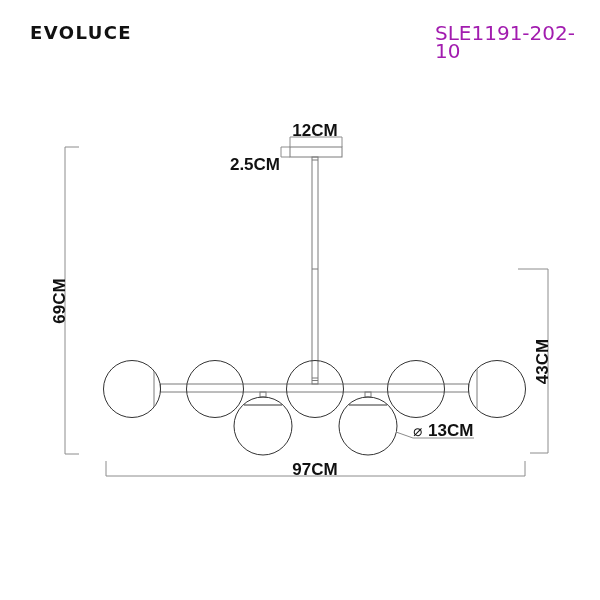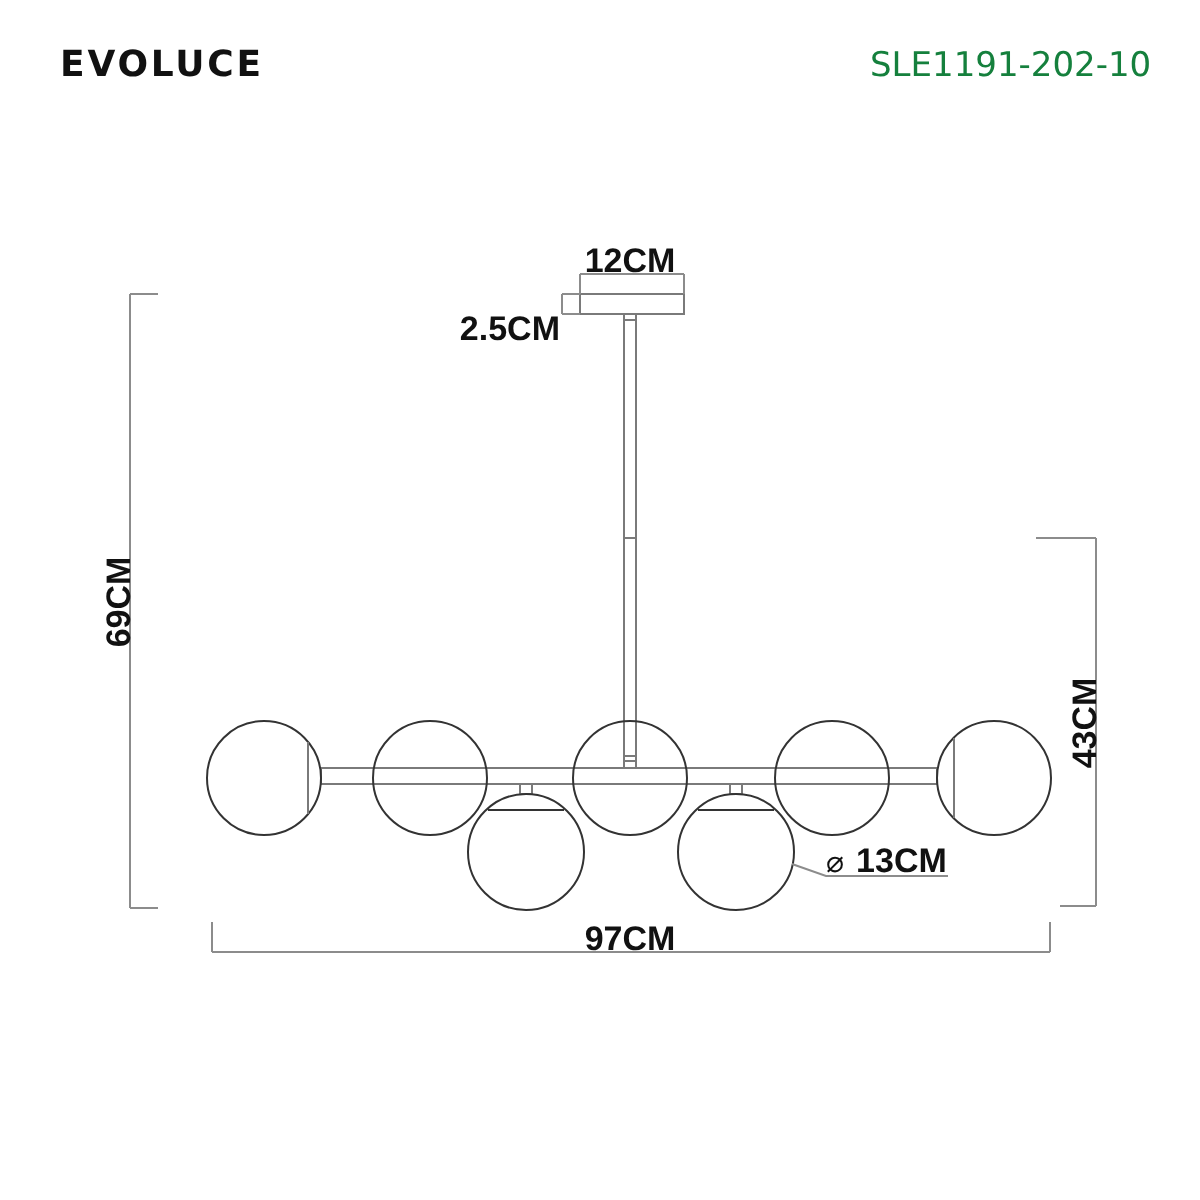--- a/index.html
+++ b/index.html
@@ -19,23 +19,23 @@
       font-size: 18px;
       letter-spacing: 1.4px;
       line-height: 20px;
       color: #111111;
     }
     .model {
       position: absolute;
       left: 435px;
       top: 24px;
       font-family: "DejaVu Sans", sans-serif;
-      font-size: 17px;
+      font-size: 20px;
       line-height: 18px;
-      color: #15803d;
+      color: #a21caf;
     }
     svg.drawing {
       position: absolute;
       left: 0;
       top: 0;
       width: 600px;
       height: 600px;
     }
     .dim-line { stroke: #8c8c8c; stroke-width: 1; fill: none; }
     .lamp-line { stroke: #7a7a7a; stroke-width: 1; fill: none; }

